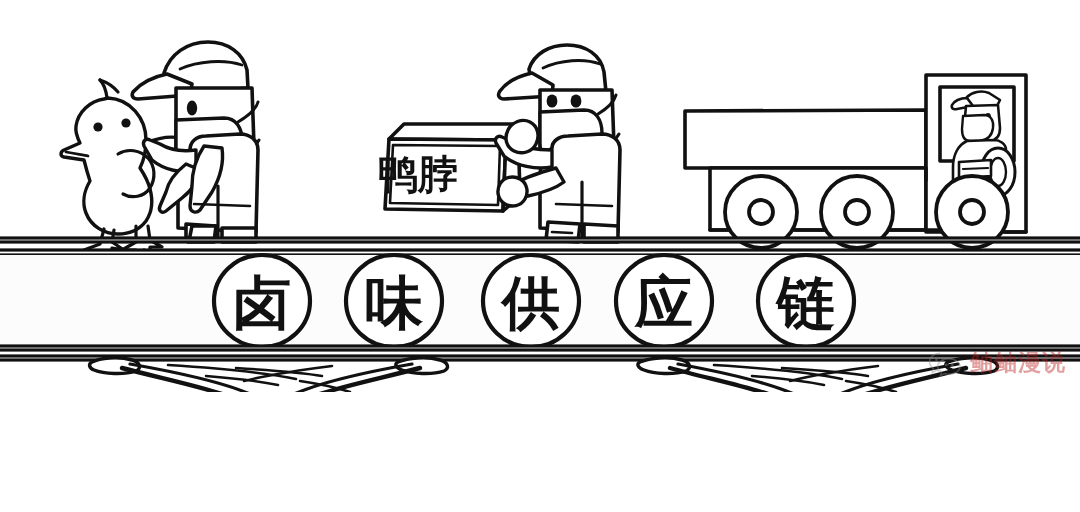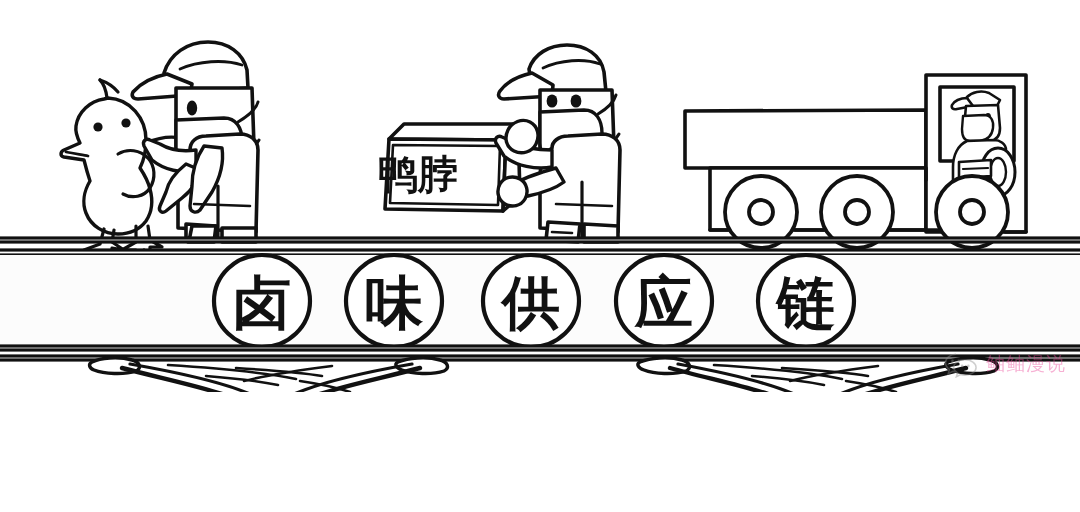--- a/index.html
+++ b/index.html
@@ -69,24 +69,25 @@
     right: 14px;
     bottom: 14px;
     display: flex;
     align-items: center;
     gap: 8px;
     opacity: 0.42;
     user-select: none;
   }
   #watermark .wm-text {
     font-family: "DejaVu Sans", "Liberation Sans", sans-serif;
-    font-size: 19px;
-    color: #ec4899;
+    font-size: 23px;
+    color: #b91c1c;
     letter-spacing: 1px;
     white-space: nowrap;
+    font-weight: bold;
   }
   #watermark .wm-icon {
     width: 34px;
     height: 28px;
     flex: none;
   }
 </style>
 </head>
 <body>
 

